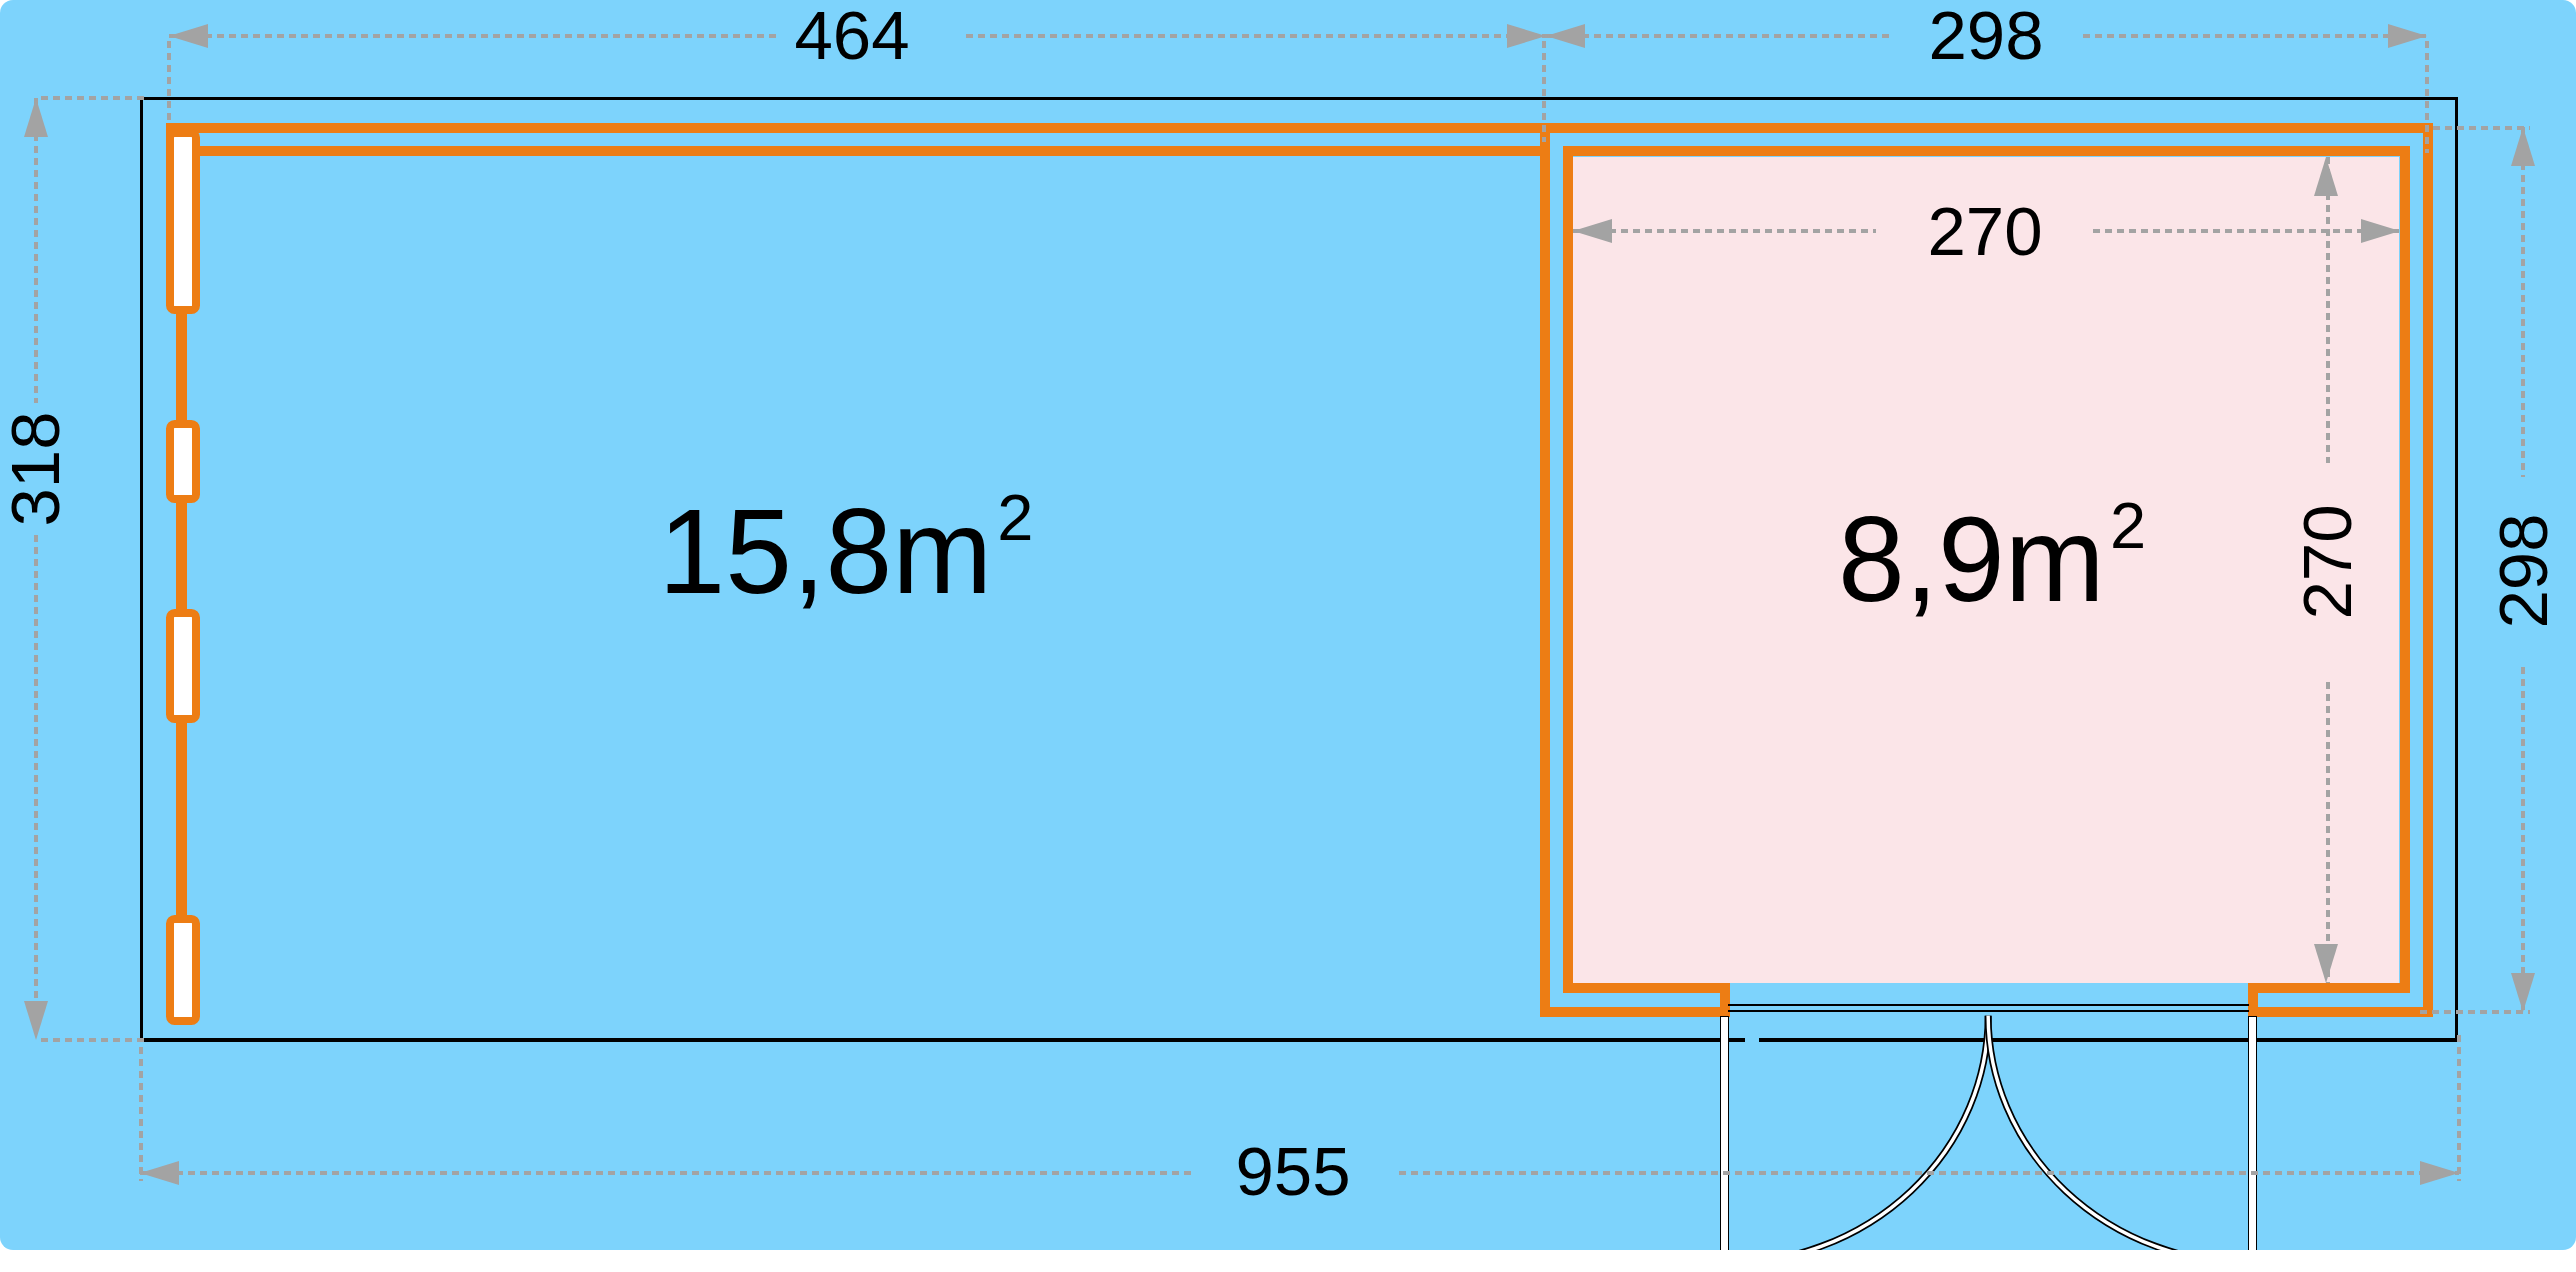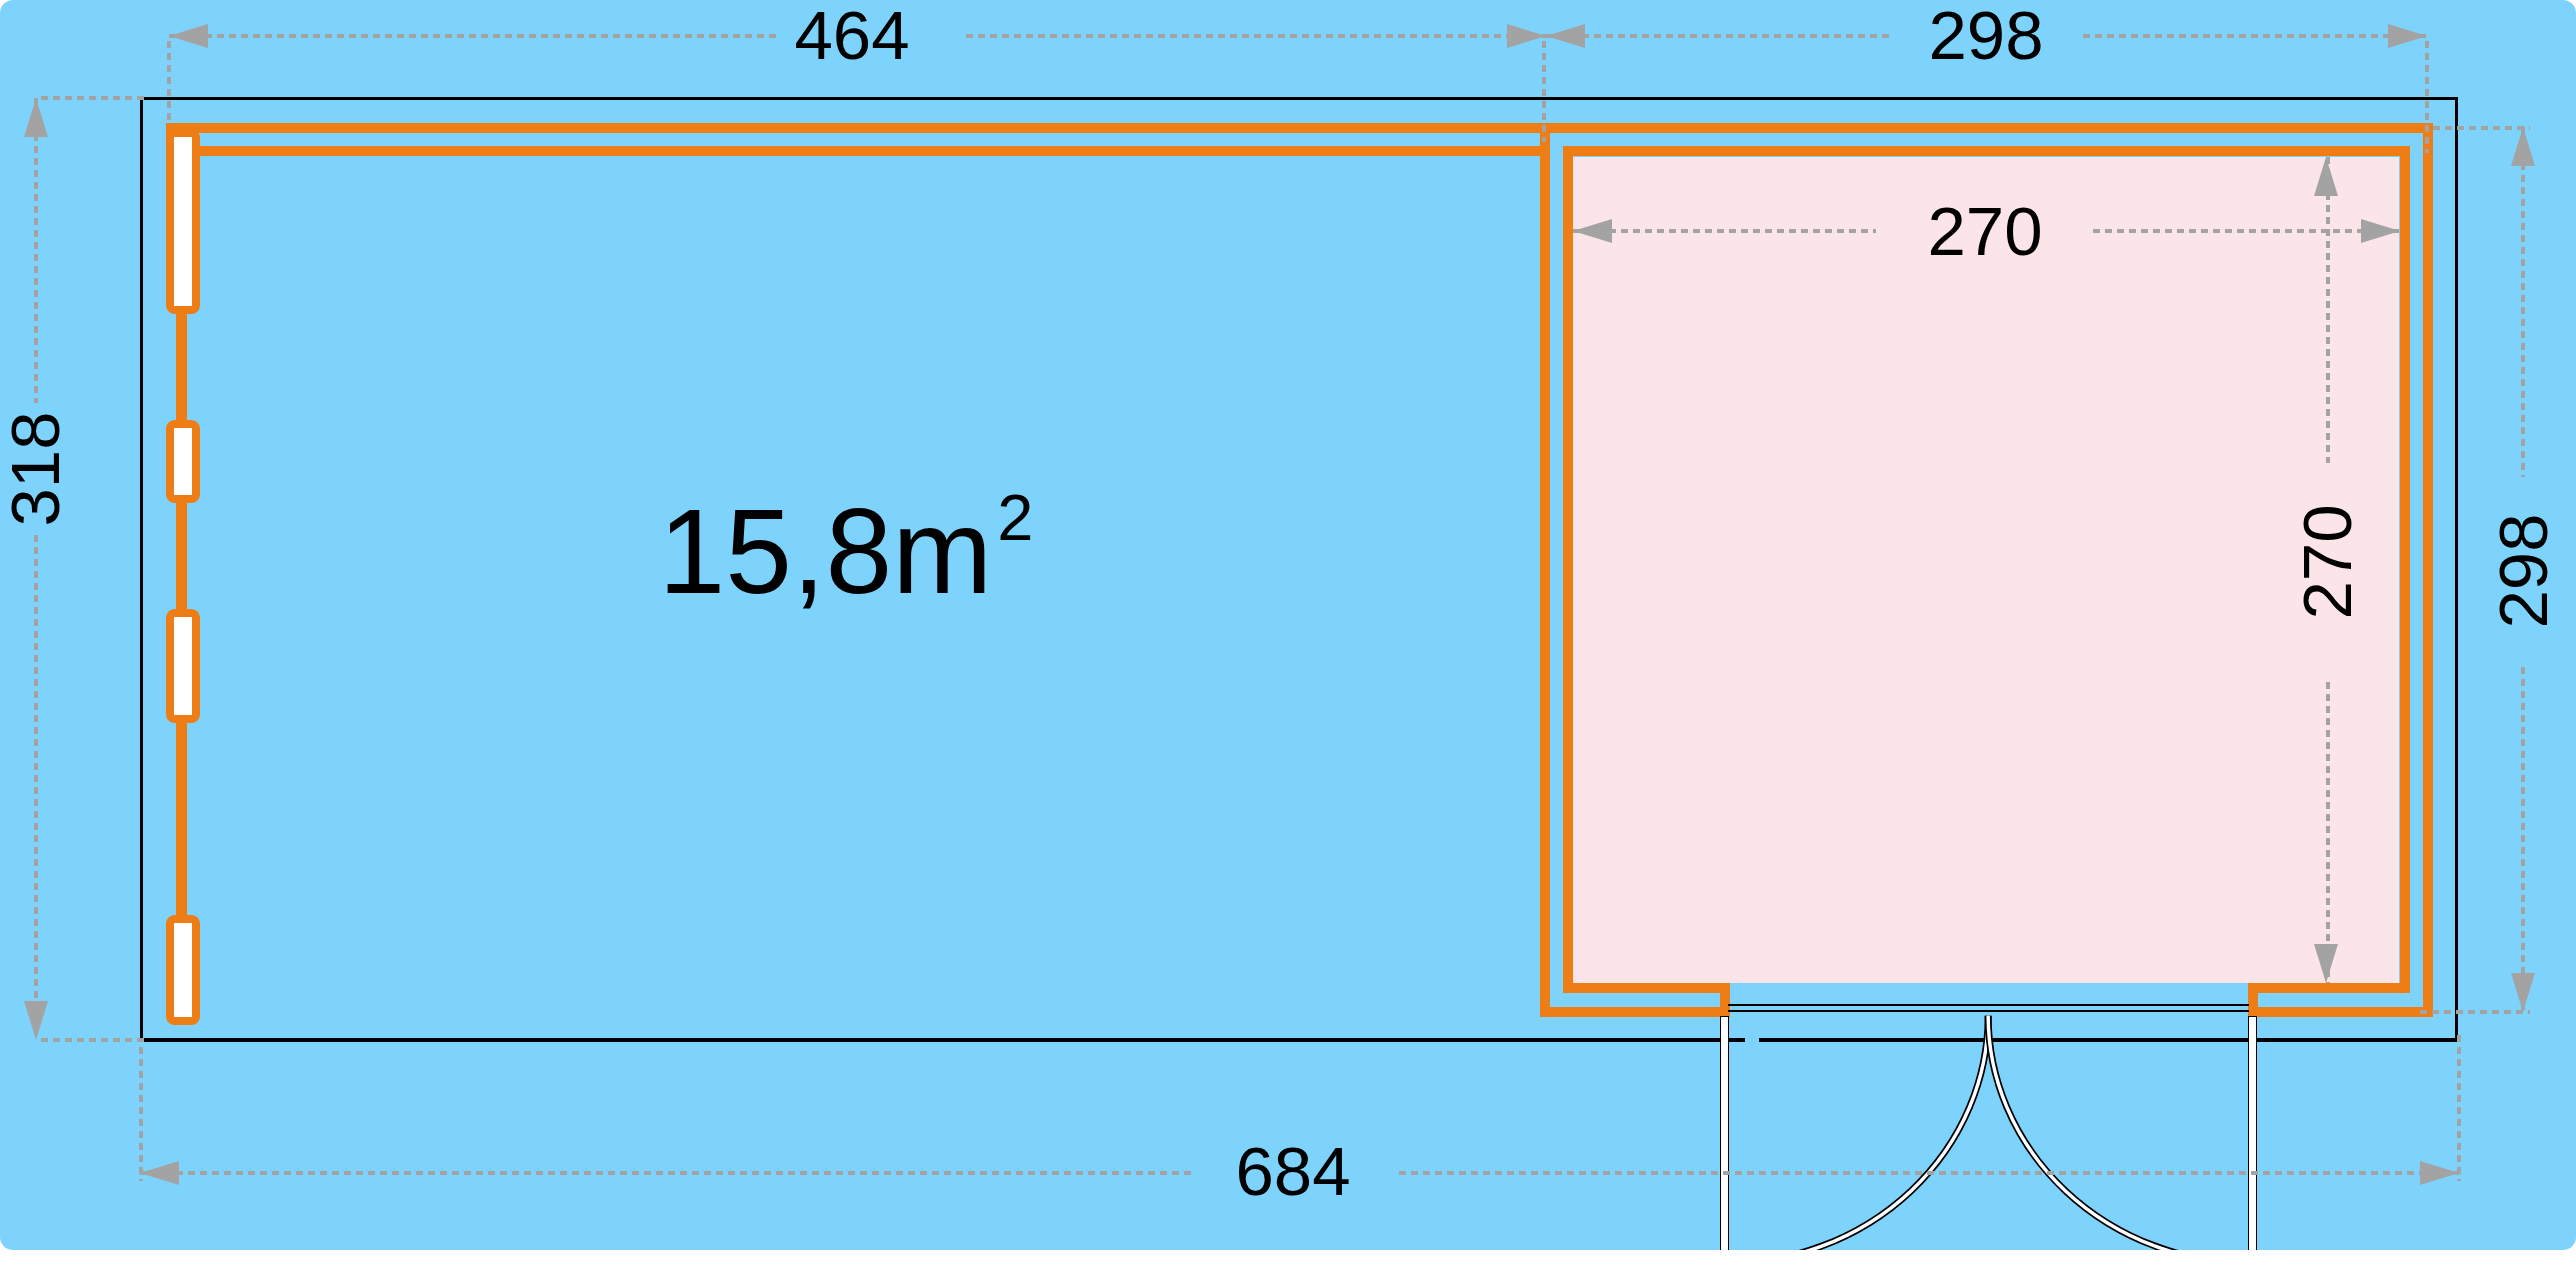--- a/index.html
+++ b/index.html
@@ -121,23 +121,26 @@
   <div class="abs arrow right" style="left:2361px;top:219px;"></div>
 
   <div class="abs vdash" style="left:2326px;top:157px;height:306px;"></div>
   <div class="abs vdash" style="left:2326px;top:682px;height:301px;"></div>
   <div class="abs arrow up" style="left:2314px;top:157px;"></div>
   <div class="abs arrow down" style="left:2314px;top:944px;"></div>
 
   <div class="dimlabel" style="left:852px;top:35px;">464</div>
   <div class="dimlabel" style="left:1986px;top:35px;">298</div>
   <div class="dimlabel rot" style="left:35px;top:469px;">318</div>
-  <div class="dimlabel" style="left:1293px;top:1171px;">684</div>
+  <div class="dimlabel" style="left:1293px;top:1171px;">955</div>
   <div class="dimlabel rot" style="left:2523px;top:571px;">298</div>
   <div class="dimlabel" style="left:1985px;top:231px;">270</div>
   <div class="dimlabel rot" style="left:2327px;top:562px;">270</div>
 
   <div class="arealabel" style="left:846px;top:551px;">
     <span>15,8m</span><span class="sup">2</span>
   </div>
+  <div class="arealabel" style="left:1992px;top:559px;">
+    <span>8,9m</span><span class="sup">2</span>
+  </div>
 
 </div>
 
 
 </body></html>

